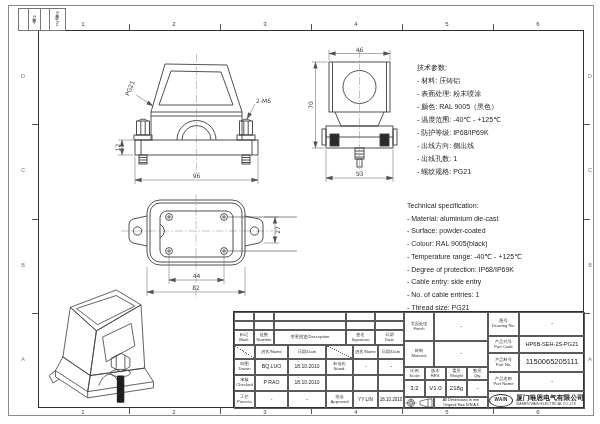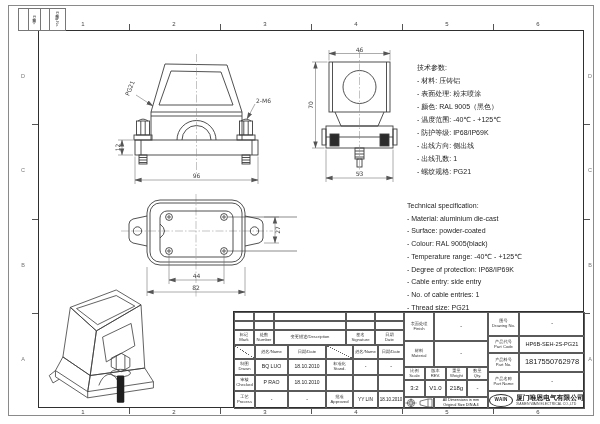--- a/index.html
+++ b/index.html
@@ -344,21 +344,21 @@
     </div>
 
     <div class="cell lbl" style="left:254px;top:0;width:31px;height:24px">图号
 Drawing No.</div>
     <div class="cell val" style="left:285px;top:0;width:66px;height:24px">-</div>
     <div class="cell lbl" style="left:254px;top:24px;width:31px;height:17px">产品代号
 Part Code</div>
     <div class="cell val" style="left:285px;top:24px;width:66px;height:17px;font-size:5.6px">HP6B-SEH-2S-PG21</div>
     <div class="cell lbl" style="left:254px;top:41px;width:31px;height:19px">产品料号
 Part No.</div>
-    <div class="cell val" style="left:285px;top:41px;width:66px;height:19px;font-size:7.5px">1817550762978</div>
+    <div class="cell val" style="left:285px;top:41px;width:66px;height:19px;font-size:7.5px">1150065205111</div>
     <div class="cell lbl" style="left:254px;top:60px;width:31px;height:19px">产品名称
 Part Name</div>
     <div class="cell val" style="left:285px;top:60px;width:66px;height:19px">-</div>
 
     <div class="cell" style="left:254px;top:79px;width:97px;height:18px;gap:3px">
       <span style="display:inline-flex;align-items:center;justify-content:center;width:22px;height:11px;border:1.2px solid #333;border-radius:50%;font-size:4.6px;font-weight:bold;letter-spacing:0.2px">WAIN</span>
       <span style="display:inline-flex;flex-direction:column;align-items:flex-start;line-height:1.25">
         <span style="font-size:6.8px;font-weight:bold">厦门唯恩电气有限公司</span>
         <span style="font-size:3.5px;color:#444">XIAMEN WAIN ELECTRICAL CO.,LTD</span>
       </span>

